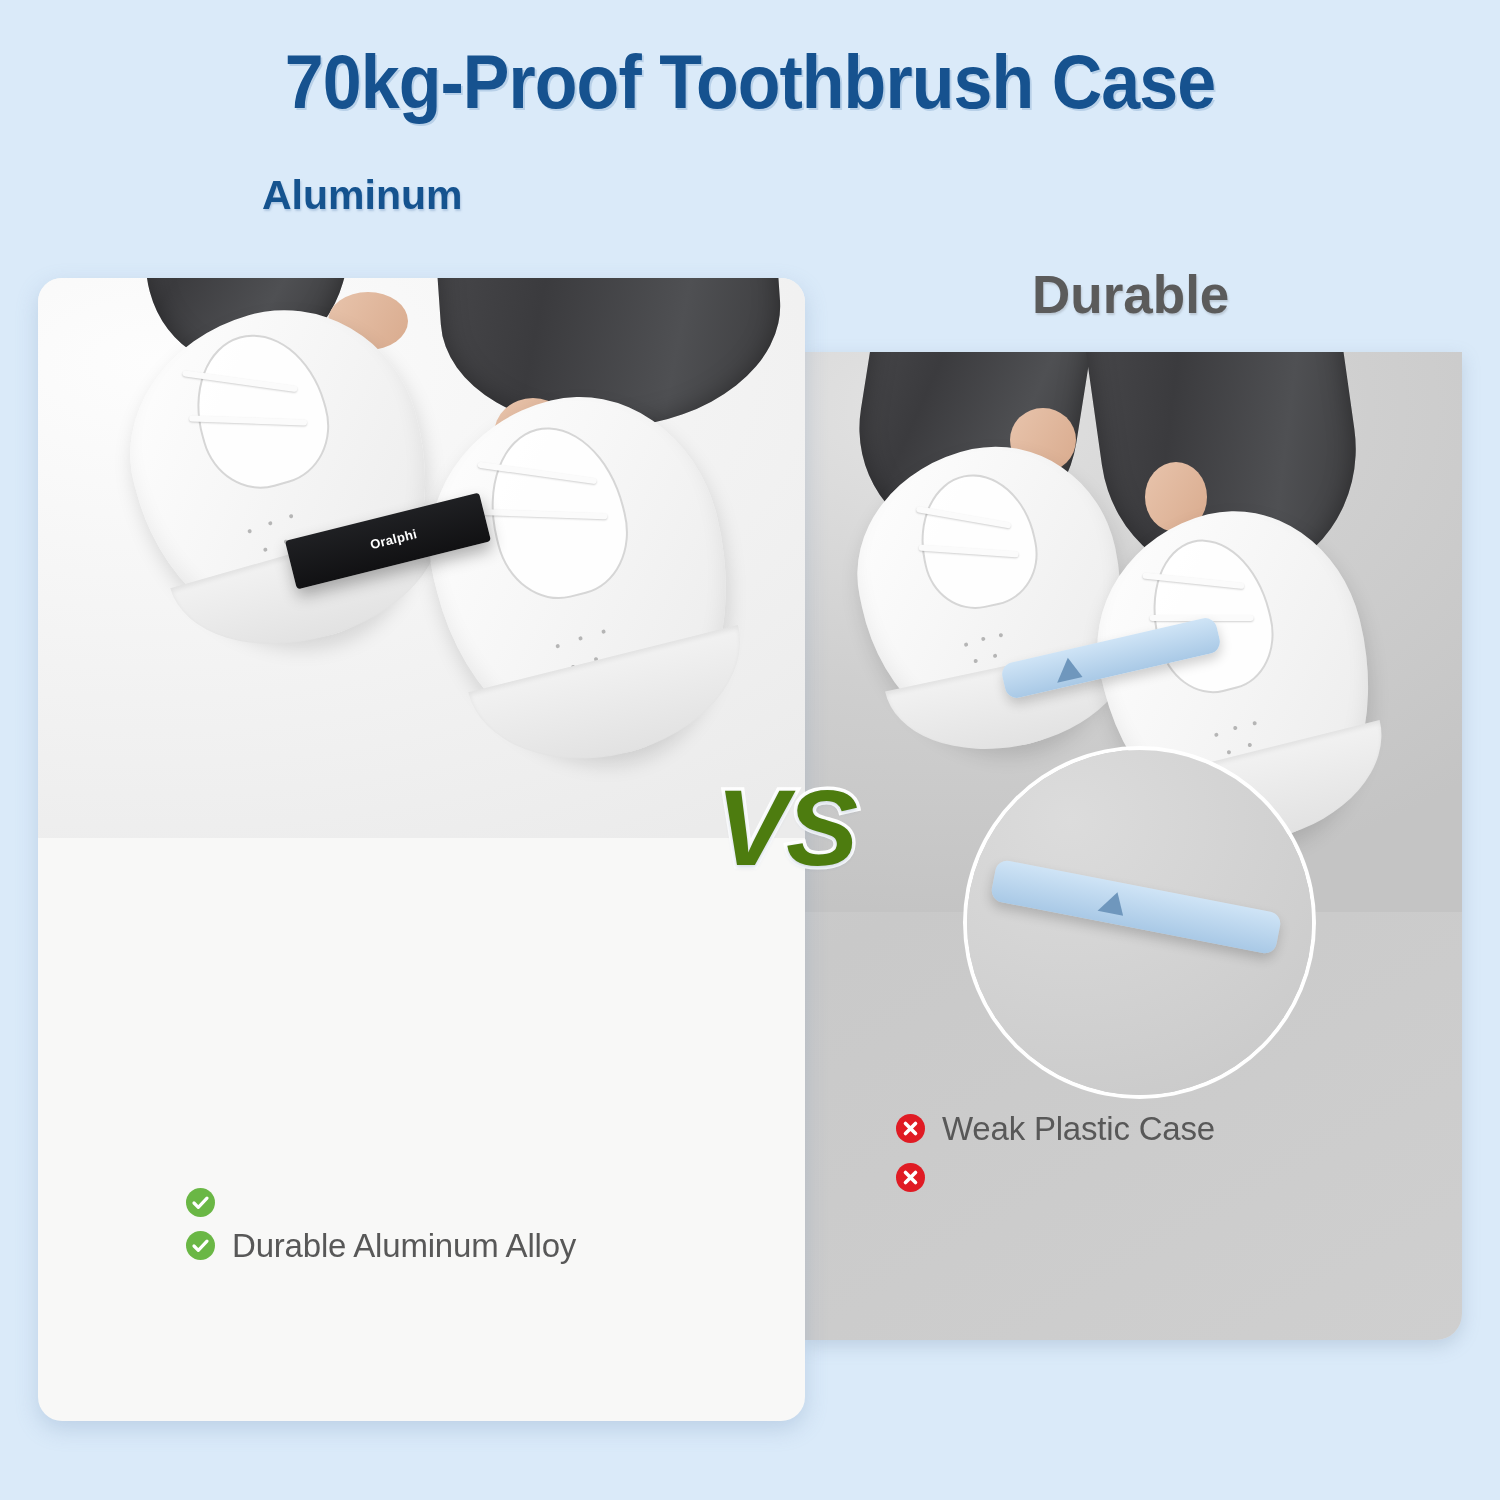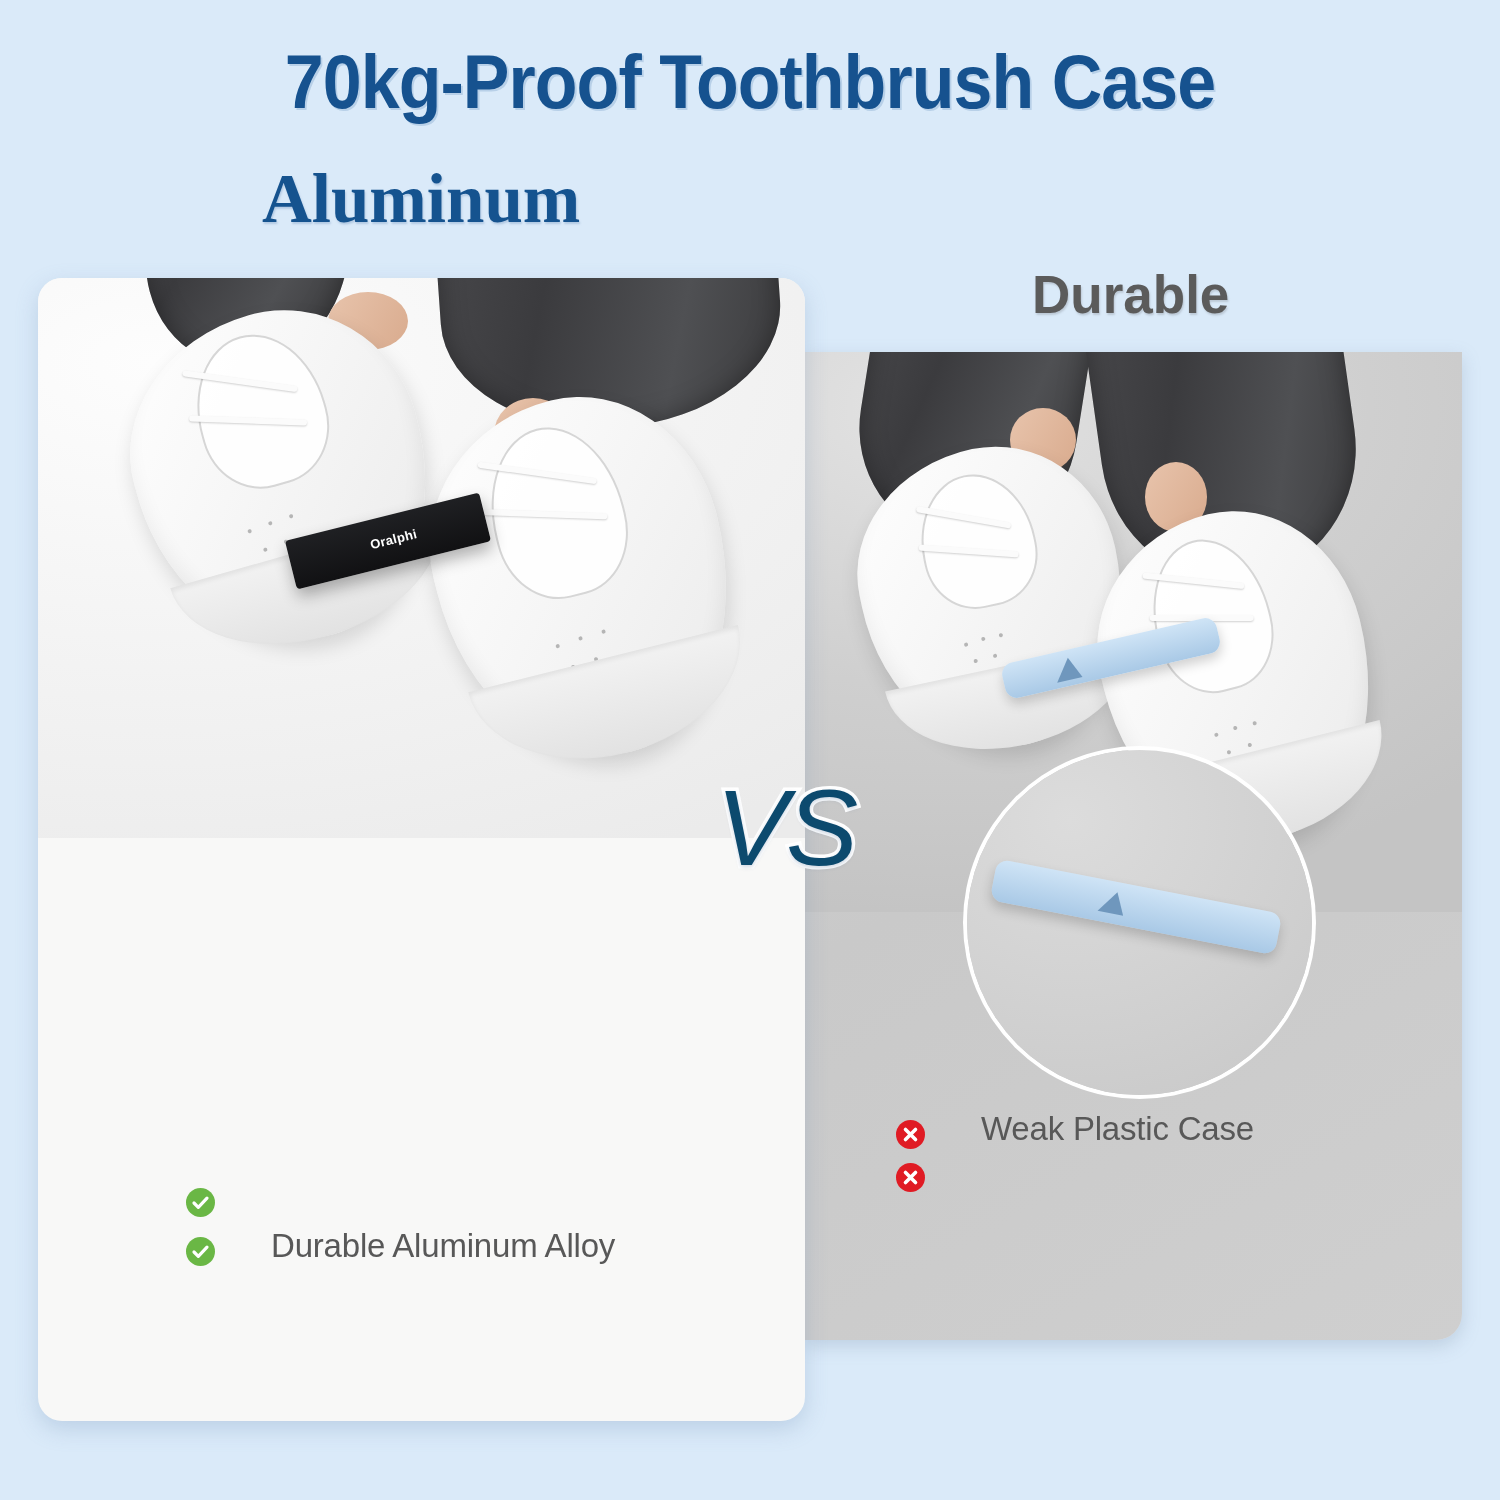--- a/index.html
+++ b/index.html
@@ -22,27 +22,26 @@
     font-weight: bold;
     font-size: 76px;
     letter-spacing: -1px;
     color: #16528f;
     transform: scaleX(0.92);
     text-shadow: 2px 2px 0 rgba(120,160,200,.35);
   }
 
   .label-aluminum {
     position: absolute;
-    left: 262px; top: 160px;
-    font-size: 69px;
+    left: 262px; top: 172px;
+    font-size: 41px;
     font-weight: bold;
     color: #15538f;
     letter-spacing: 0px;
     text-shadow: 1px 2px 2px rgba(140,170,205,.5);
-    font-family: Liberation Serif, serif;
   }
   .label-plastic {
     position: absolute;
     left: 1032px; top: 264px;
     font-size: 53px;
     font-weight: bold;
     color: #5b5b5b;
     text-shadow: 1px 2px 2px rgba(150,160,170,.45);
   }
 
@@ -176,43 +175,42 @@
     box-shadow: 0 0 0 4px #ffffff;
     background: radial-gradient(120% 110% at 30% 20%, #dcdcdc 0%, #cfcfcf 60%, #c6c6c6 100%);
     overflow: hidden;
   }
 
   
   .vs {
     position: absolute;
     left: 716px; top: 765px;
     font-size: 108px;
-    font-weight: normal;
+    font-weight: bold;
     font-style: italic;
-    color: #0c4a6e;
+    color: #4d7c0f;
     letter-spacing: -2px;
     z-index: 9;
     -webkit-text-stroke: 7px #ffffff;
     paint-order: stroke fill;
     text-shadow: 0 2px 4px rgba(90,120,160,.30);
   }
 
   
   .features {
     position: absolute;
     z-index: 6;
   }
   .features-left { left: 186px; top: 1182px; width: 520px; }
   .features-right { left: 896px; top: 1108px; width: 520px; }
 
   .feat-row {
     display: flex;
-    align-items: flex-end;
+    align-items: flex-start;
     margin-bottom: 8px;
-    gap: 39px;
   }
   .feat-icon {
     flex: 0 0 auto;
     width: 29px; height: 29px;
     border-radius: 50%;
     margin-right: 17px;
     margin-top: 6px;
     position: relative;
   }
   .feat-icon.ok   { background: #6ab745; }

